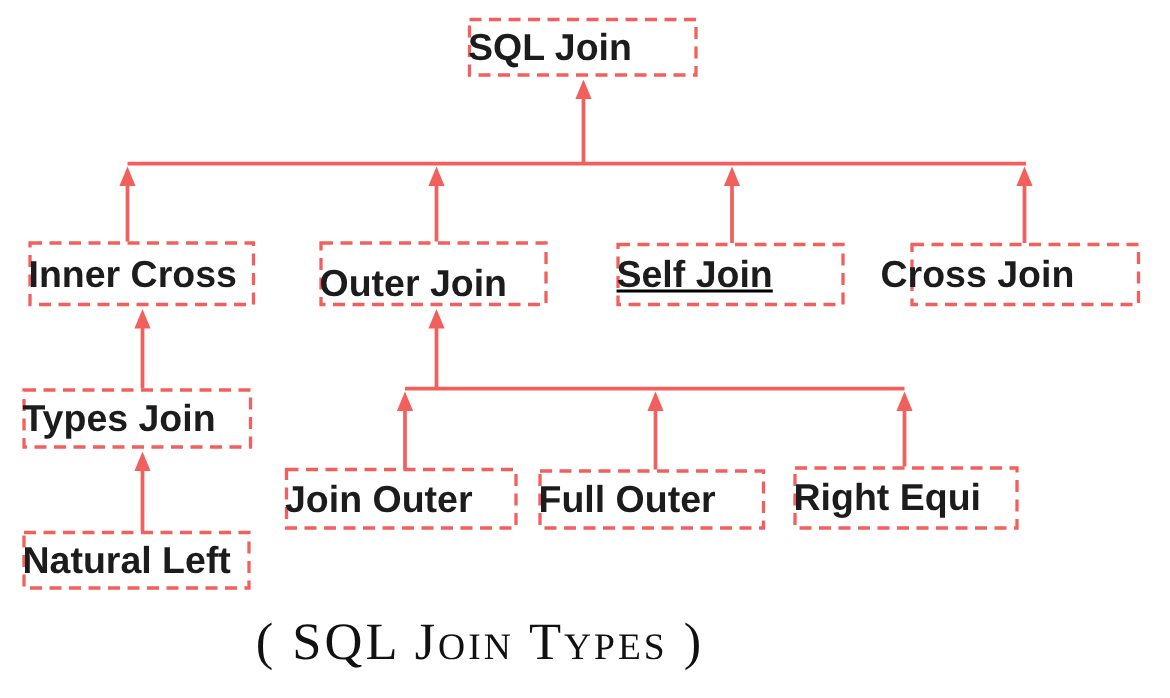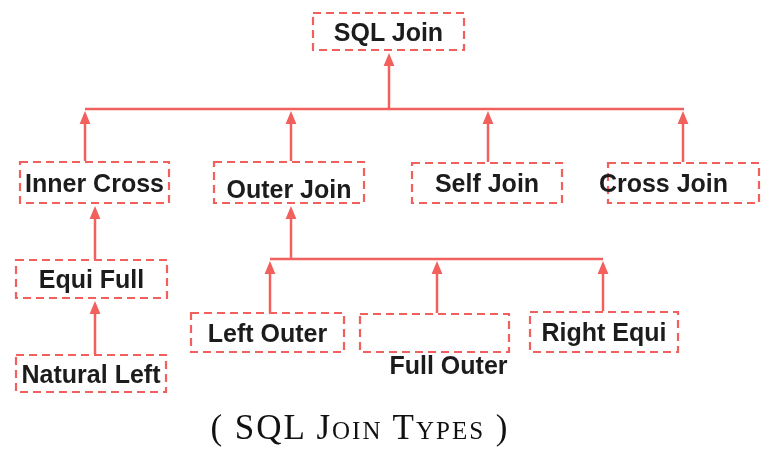--- a/index.html
+++ b/index.html
@@ -14,21 +14,20 @@
   }
   #edges {
     position: absolute;
     left: 0; top: 0;
     width: 780px; height: 465px;
   }
   .node {
     position: absolute;
     display: flex;
     align-items: center;
-    justify-content: center;
     box-sizing: border-box;
     background: transparent;
   }
   .node span {
     color: var(--text, #1c1c1c);
     font-size: 25px;
     font-weight: 600;
     letter-spacing: 0px;
     white-space: nowrap;
     line-height: 1;
@@ -39,21 +38,20 @@
     left: 0;
     top: 408px;
     width: 640px;
     text-align: center;
     font-family: "Liberation Serif", "DejaVu Serif", serif;
     font-variant: small-caps;
     font-size: 35px;
     letter-spacing: 2px;
     color: #111111;
     white-space: nowrap;
-    margin-left: 40px;
   }
 </style>
 </head>
 <body>
 
 <div id="canvas" style="--text: #1c1c1c; --bg: #ffffff;">
   <svg id="edges" viewBox="0 0 780 465" xmlns="http://www.w3.org/2000/svg">
       <rect x="313" y="13" width="151" height="37" fill="none" stroke="#f2605d" stroke-width="2.2" stroke-dasharray="8 5"></rect>
       <rect x="20" y="162" width="149" height="41" fill="none" stroke="#f2605d" stroke-width="2.2" stroke-dasharray="8 5"></rect>
       <rect x="214" y="162" width="150" height="41" fill="none" stroke="#f2605d" stroke-width="2.2" stroke-dasharray="8 5"></rect>
@@ -92,36 +90,36 @@
   <div id="nodes">
       <div class="node" style="left: 312px; top: 12px; width: 153px; height: 39px;">
         <span>SQL Join</span>
       </div>
       <div class="node" style="left: 19px; top: 161px; width: 151px; height: 43px;">
         <span>Inner Cross</span>
       </div>
       <div class="node" style="left: 213px; top: 167px; width: 152px; height: 43px;">
         <span>Outer Join</span>
       </div>
-      <div class="node" style="left: 411px; top: 162px; width: 152px; height: 42px;">
+      <div class="node" style="left: 411px; top: 162px; width: 152px; height: 42px; text-decoration: underline;">
         <span>Self Join</span>
       </div>
       <div class="node" style="left: 587px; top: 162px; width: 153px; height: 42px;">
         <span>Cross Join</span>
       </div>
       <div class="node" style="left: 15px; top: 259px; width: 153px; height: 40px;">
-        <span>Equi Full</span>
+        <span>Types Join</span>
       </div>
       <div class="node" style="left: 15px; top: 354px; width: 152px; height: 39px;">
         <span>Natural Left</span>
       </div>
       <div class="node" style="left: 190px; top: 312px; width: 155px; height: 41px;">
-        <span>Left Outer</span>
+        <span>Join Outer</span>
       </div>
-      <div class="node" style="left: 373px; top: 313px; width: 151px; height: 40px; margin-top: 32px;">
+      <div class="node" style="left: 359px; top: 313px; width: 151px; height: 40px;">
         <span>Full Outer</span>
       </div>
       <div class="node" style="left: 529px; top: 311px; width: 150px; height: 42px;">
         <span>Right Equi</span>
       </div>
     </div>
   <div id="caption">( SQL Join Types )</div>
 </div>
 
 </body></html>

